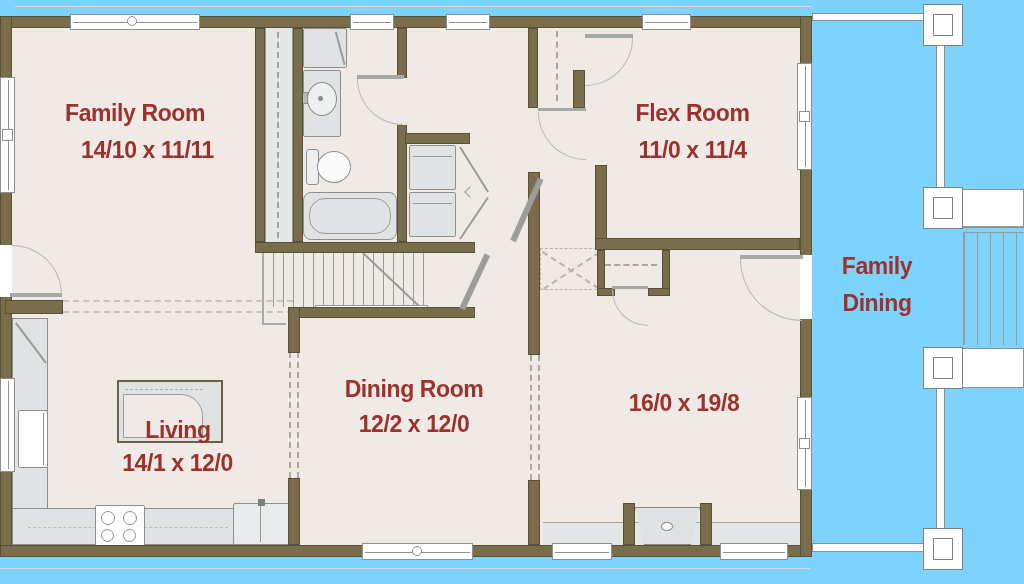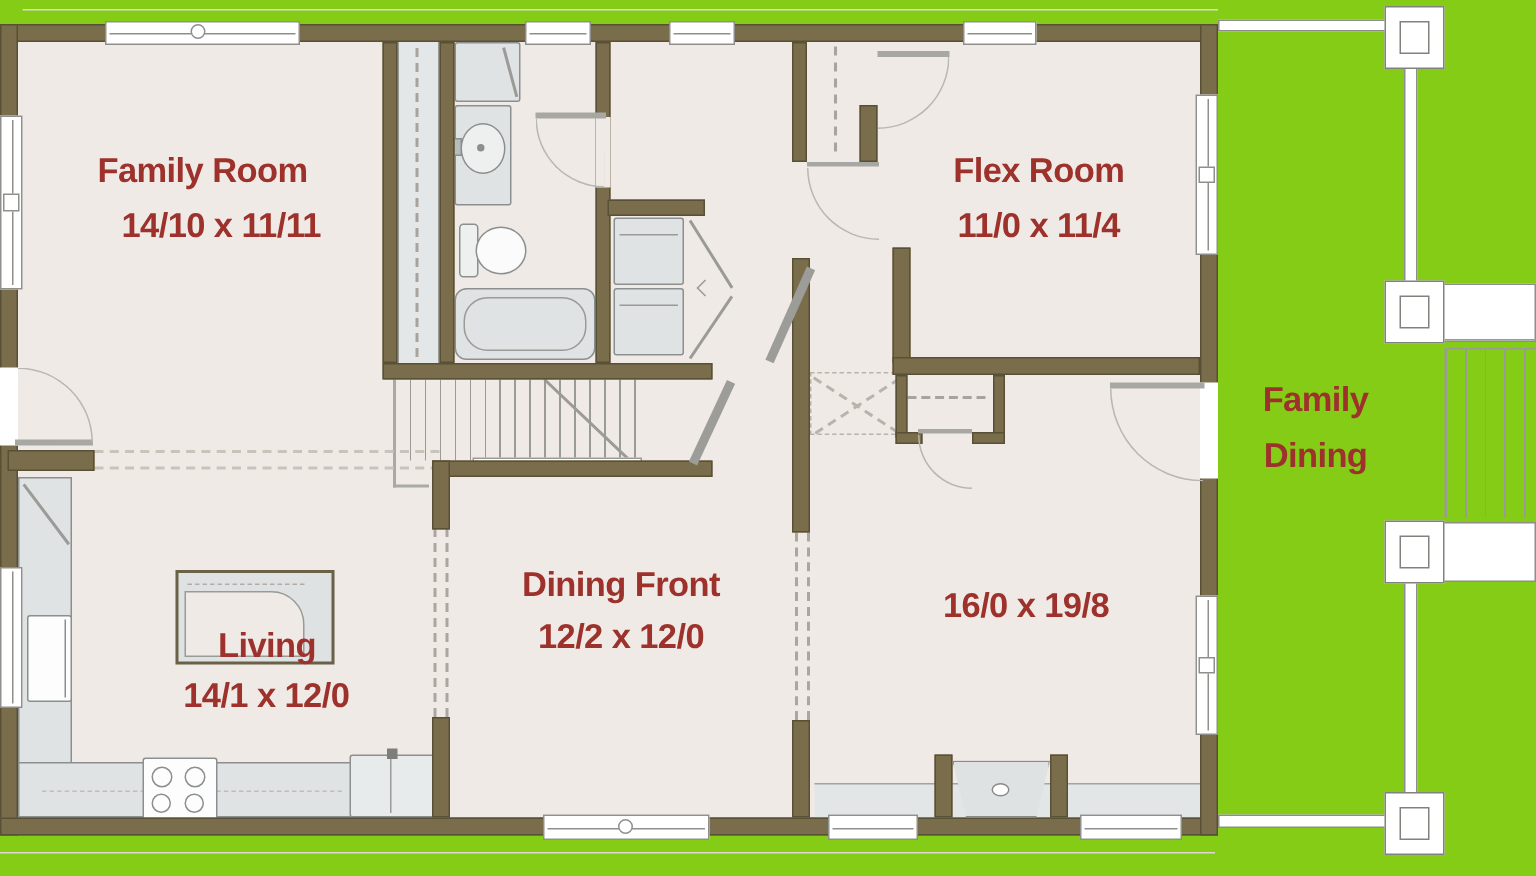--- a/index.html
+++ b/index.html
@@ -1,16 +1,16 @@
 <!DOCTYPE html>
 <html><head>
 <meta charset="utf-8">
 <style>
   html,body{margin:0;padding:0;background:#fff}
-  #plan{position:relative;width:1024px;height:584px;background:#84cc16;overflow:hidden;
+  #plan{position:relative;width:1024px;height:584px;background:#7dd3fc;overflow:hidden;
         font-family:"Liberation Sans",sans-serif}
   .abs{position:absolute;box-sizing:border-box}
   .floor{background:#f0eae6}
   .wall{position:absolute;box-sizing:border-box;background:#7a6d4b;border:1px solid #585136}
   .win{position:absolute;box-sizing:border-box;background:#fff;border:1px solid #8f8f8c}
   .ml{position:absolute;background:#8f8f8c}
   .sq{position:absolute;box-sizing:border-box;background:#fff;border:1px solid #8f8f8c}
   .dot{position:absolute;box-sizing:border-box;background:#fff;border:1px solid #8f8f8c;border-radius:50%}
   .fix{position:absolute;box-sizing:border-box;background:#e0e3e3;border:1.5px solid #8b8f8f;border-radius:2px}
   .white{background:#fdfdfd}
@@ -241,19 +241,19 @@
   <div class="lbl" style="left:35px;top:138px;width:225px"><span>14/10 x 11/11</span></div>
 
   <div class="lbl" style="left:610px;top:101px;width:165px"><span>Flex Room</span></div>
   <div class="lbl" style="left:605px;top:138px;width:175px"><span>11/0 x 11/4</span></div>
 
   <div class="lbl" style="left:828px;top:254px;width:98px"><span>Family</span></div>
   <div class="lbl" style="left:828px;top:291px;width:98px"><span>Dining</span></div>
 
   <div class="lbl" style="left:600px;top:391px;width:168px"><span>16/0 x 19/8</span></div>
 
-  <div class="lbl" style="left:330px;top:377px;width:168px"><span>Dining Front</span></div>
+  <div class="lbl" style="left:330px;top:377px;width:168px"><span>Dining Room</span></div>
   <div class="lbl" style="left:330px;top:412px;width:168px"><span>12/2 x 12/0</span></div>
 
   <div class="lbl" style="left:123px;top:418px;width:110px"><span>Living</span></div>
   <div class="lbl" style="left:95px;top:451px;width:165px"><span>14/1 x 12/0</span></div>
 
 </div>
 
 </body></html>

